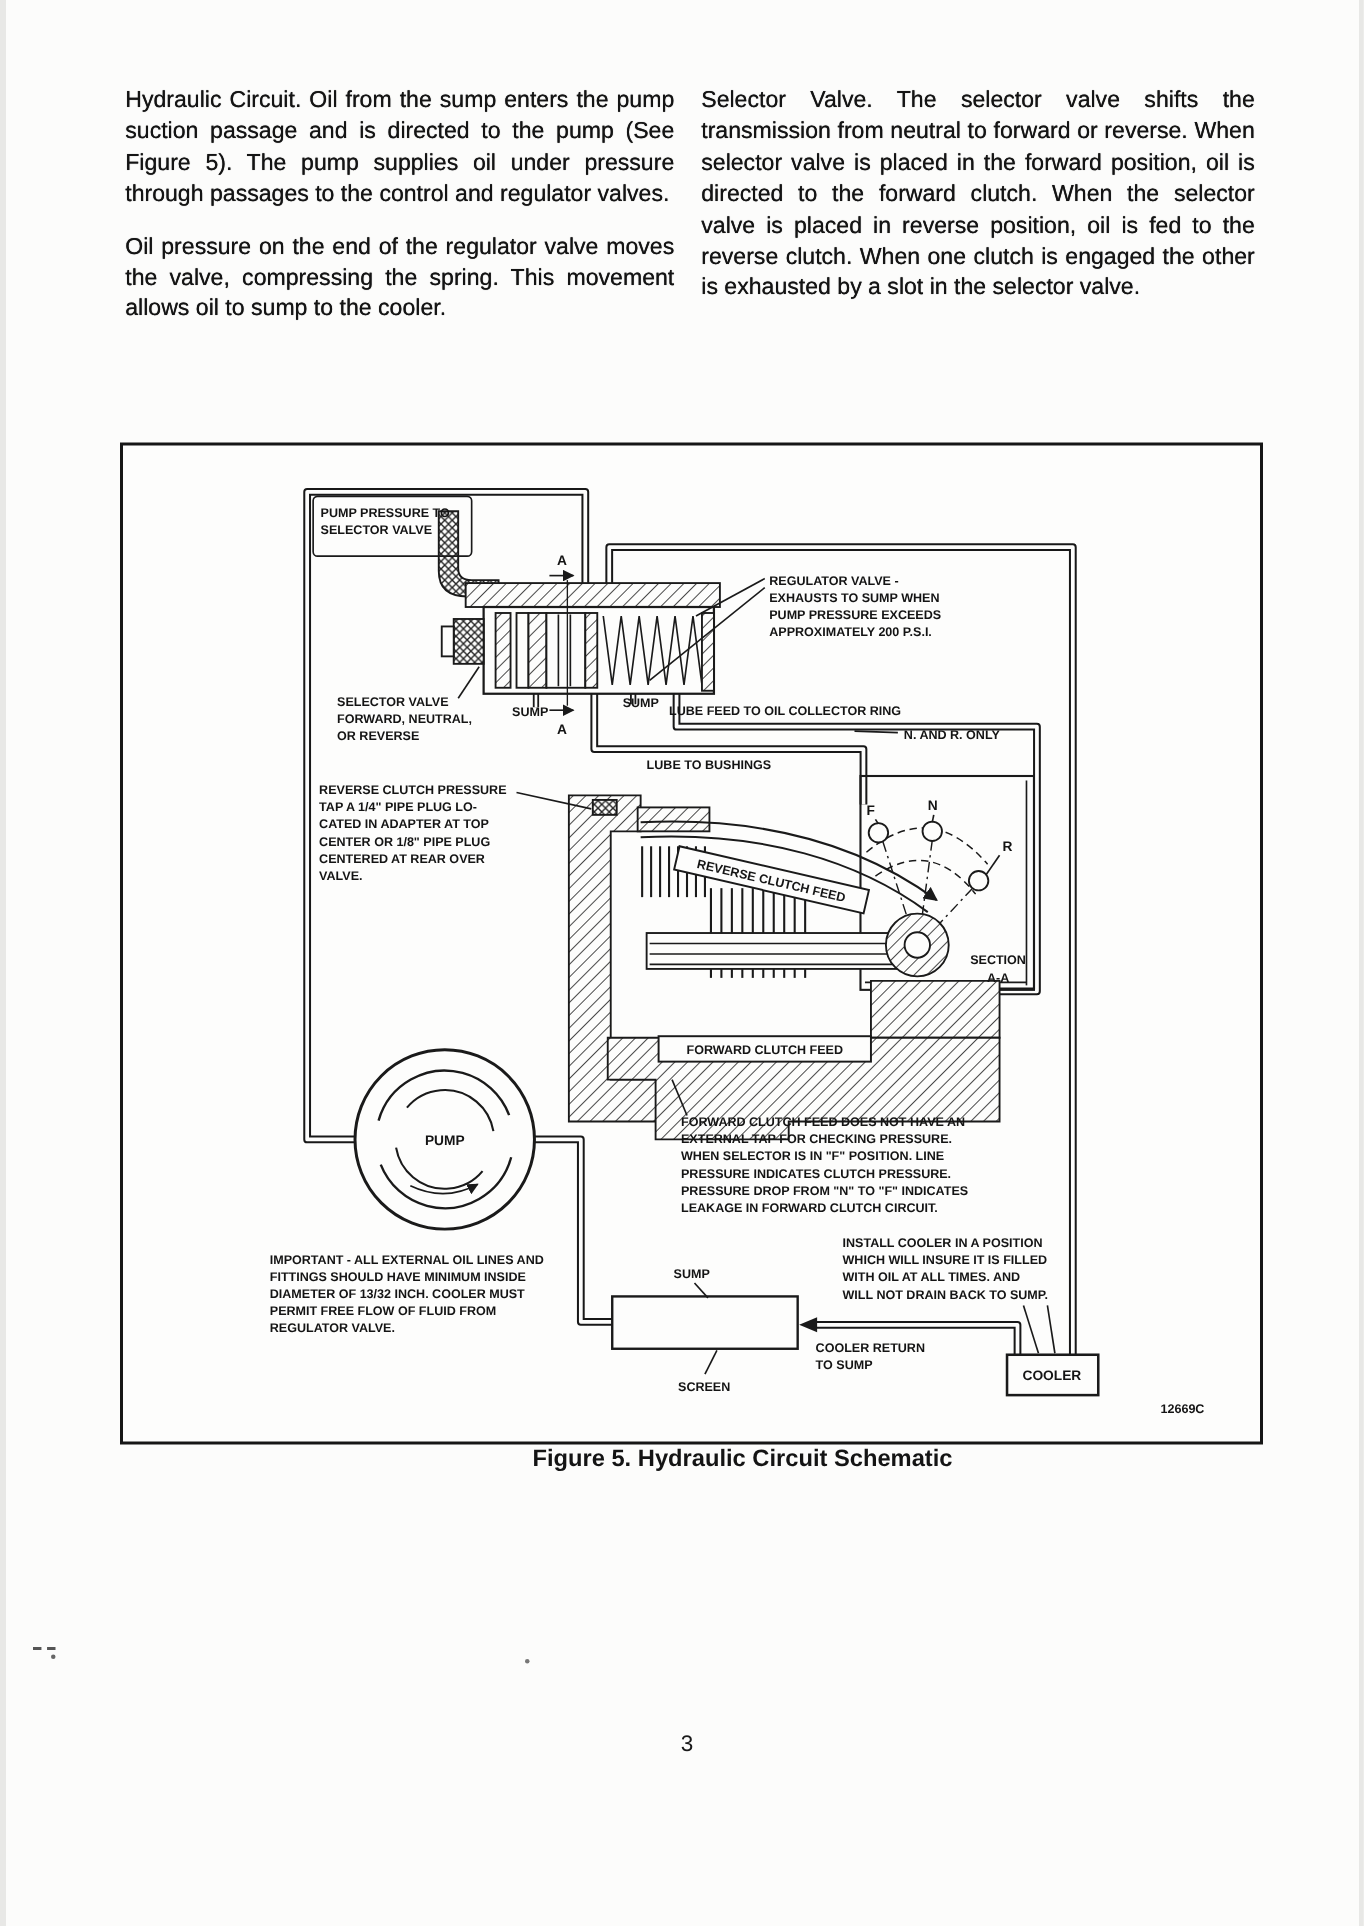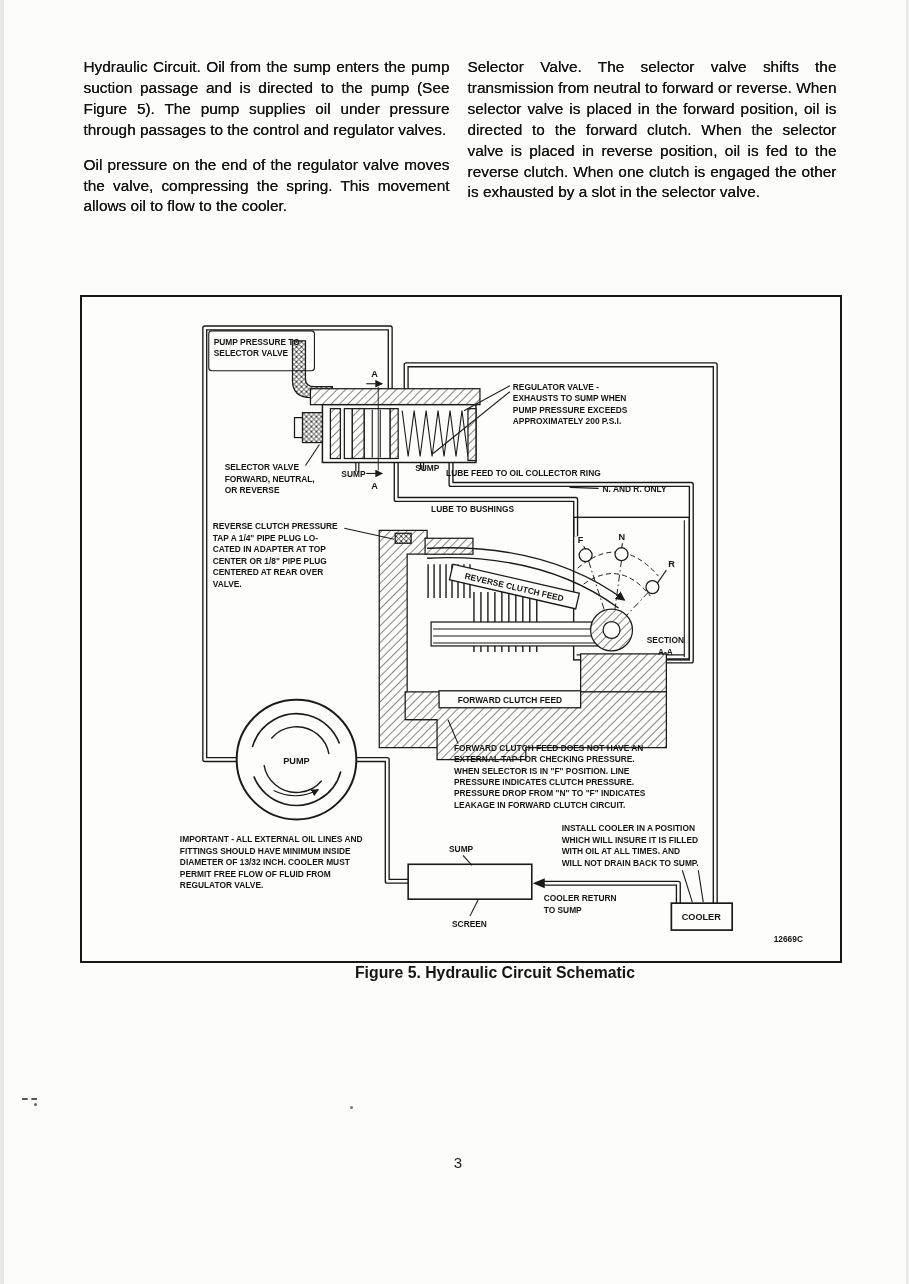--- a/index.html
+++ b/index.html
@@ -35,21 +35,21 @@
   .dash{stroke:#1a1a1a;stroke-width:1;fill:none;stroke-dasharray:5 3.2;}
   .dashdot{stroke:#1a1a1a;stroke-width:.95;fill:none;stroke-dasharray:7 3 1.6 3;}
 </style>
 </head>
 <body>
 
 <div class="page">
 
   <div class="col col-left">
     <p>Hydraulic Circuit. Oil from the sump enters the pump suction passage and is directed to the pump (See Figure 5). The pump supplies oil under pressure through passages to the control and regulator valves.</p>
-    <p>Oil pressure on the end of the regulator valve moves the valve, compressing the spring. This movement allows oil to flow to the cooler.</p>
+    <p>Oil pressure on the end of the regulator valve moves the valve, compressing the spring. This movement allows oil to sump to the cooler.</p>
   </div>
   <div class="col col-right">
     <p>Selector Valve. The selector valve shifts the transmission from neutral to forward or reverse. When selector valve is placed in the forward position, oil is directed to the forward clutch. When the selector valve is placed in reverse position, oil is fed to the reverse clutch. When one clutch is engaged the other is exhausted by a slot in the selector valve.</p>
   </div>
 
   <div class="figure-frame">
     <svg width="754" height="660" viewBox="0 0 756 662">
       <defs>
         <pattern id="h1" width="6" height="6" patternUnits="userSpaceOnUse" patternTransform="rotate(45)">
           <rect width="6" height="6" fill="#fdfdfc"></rect>

